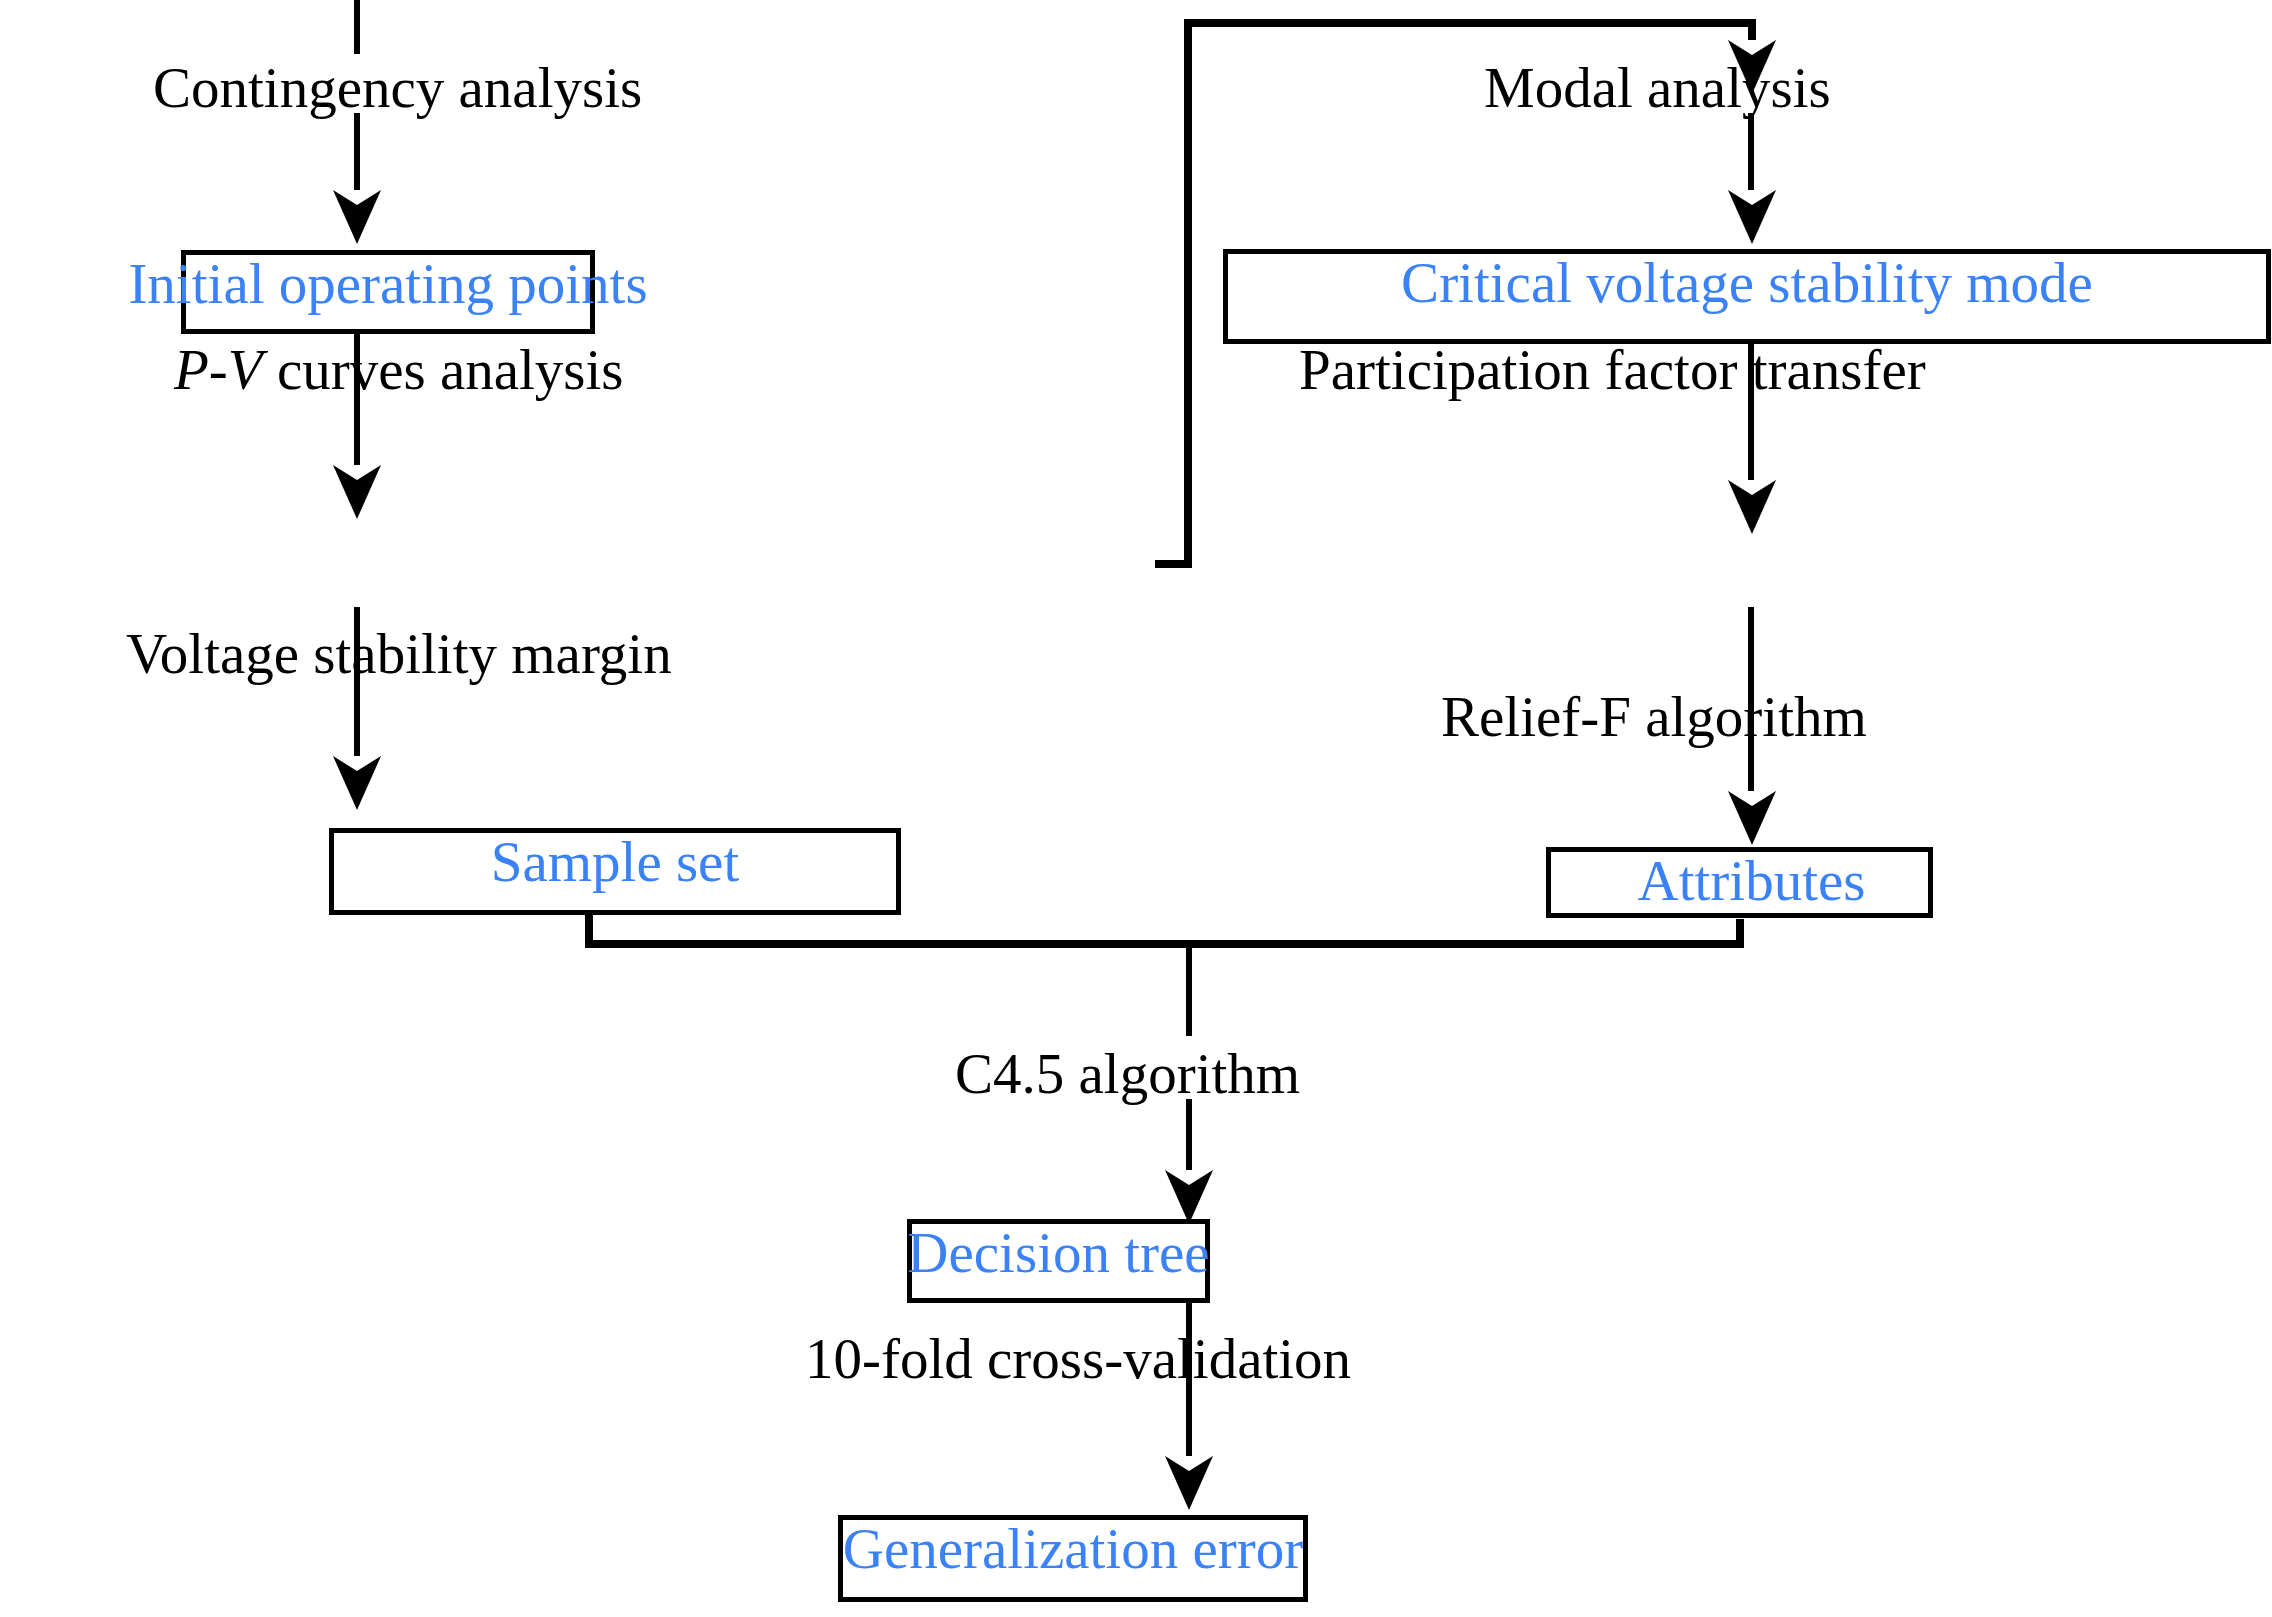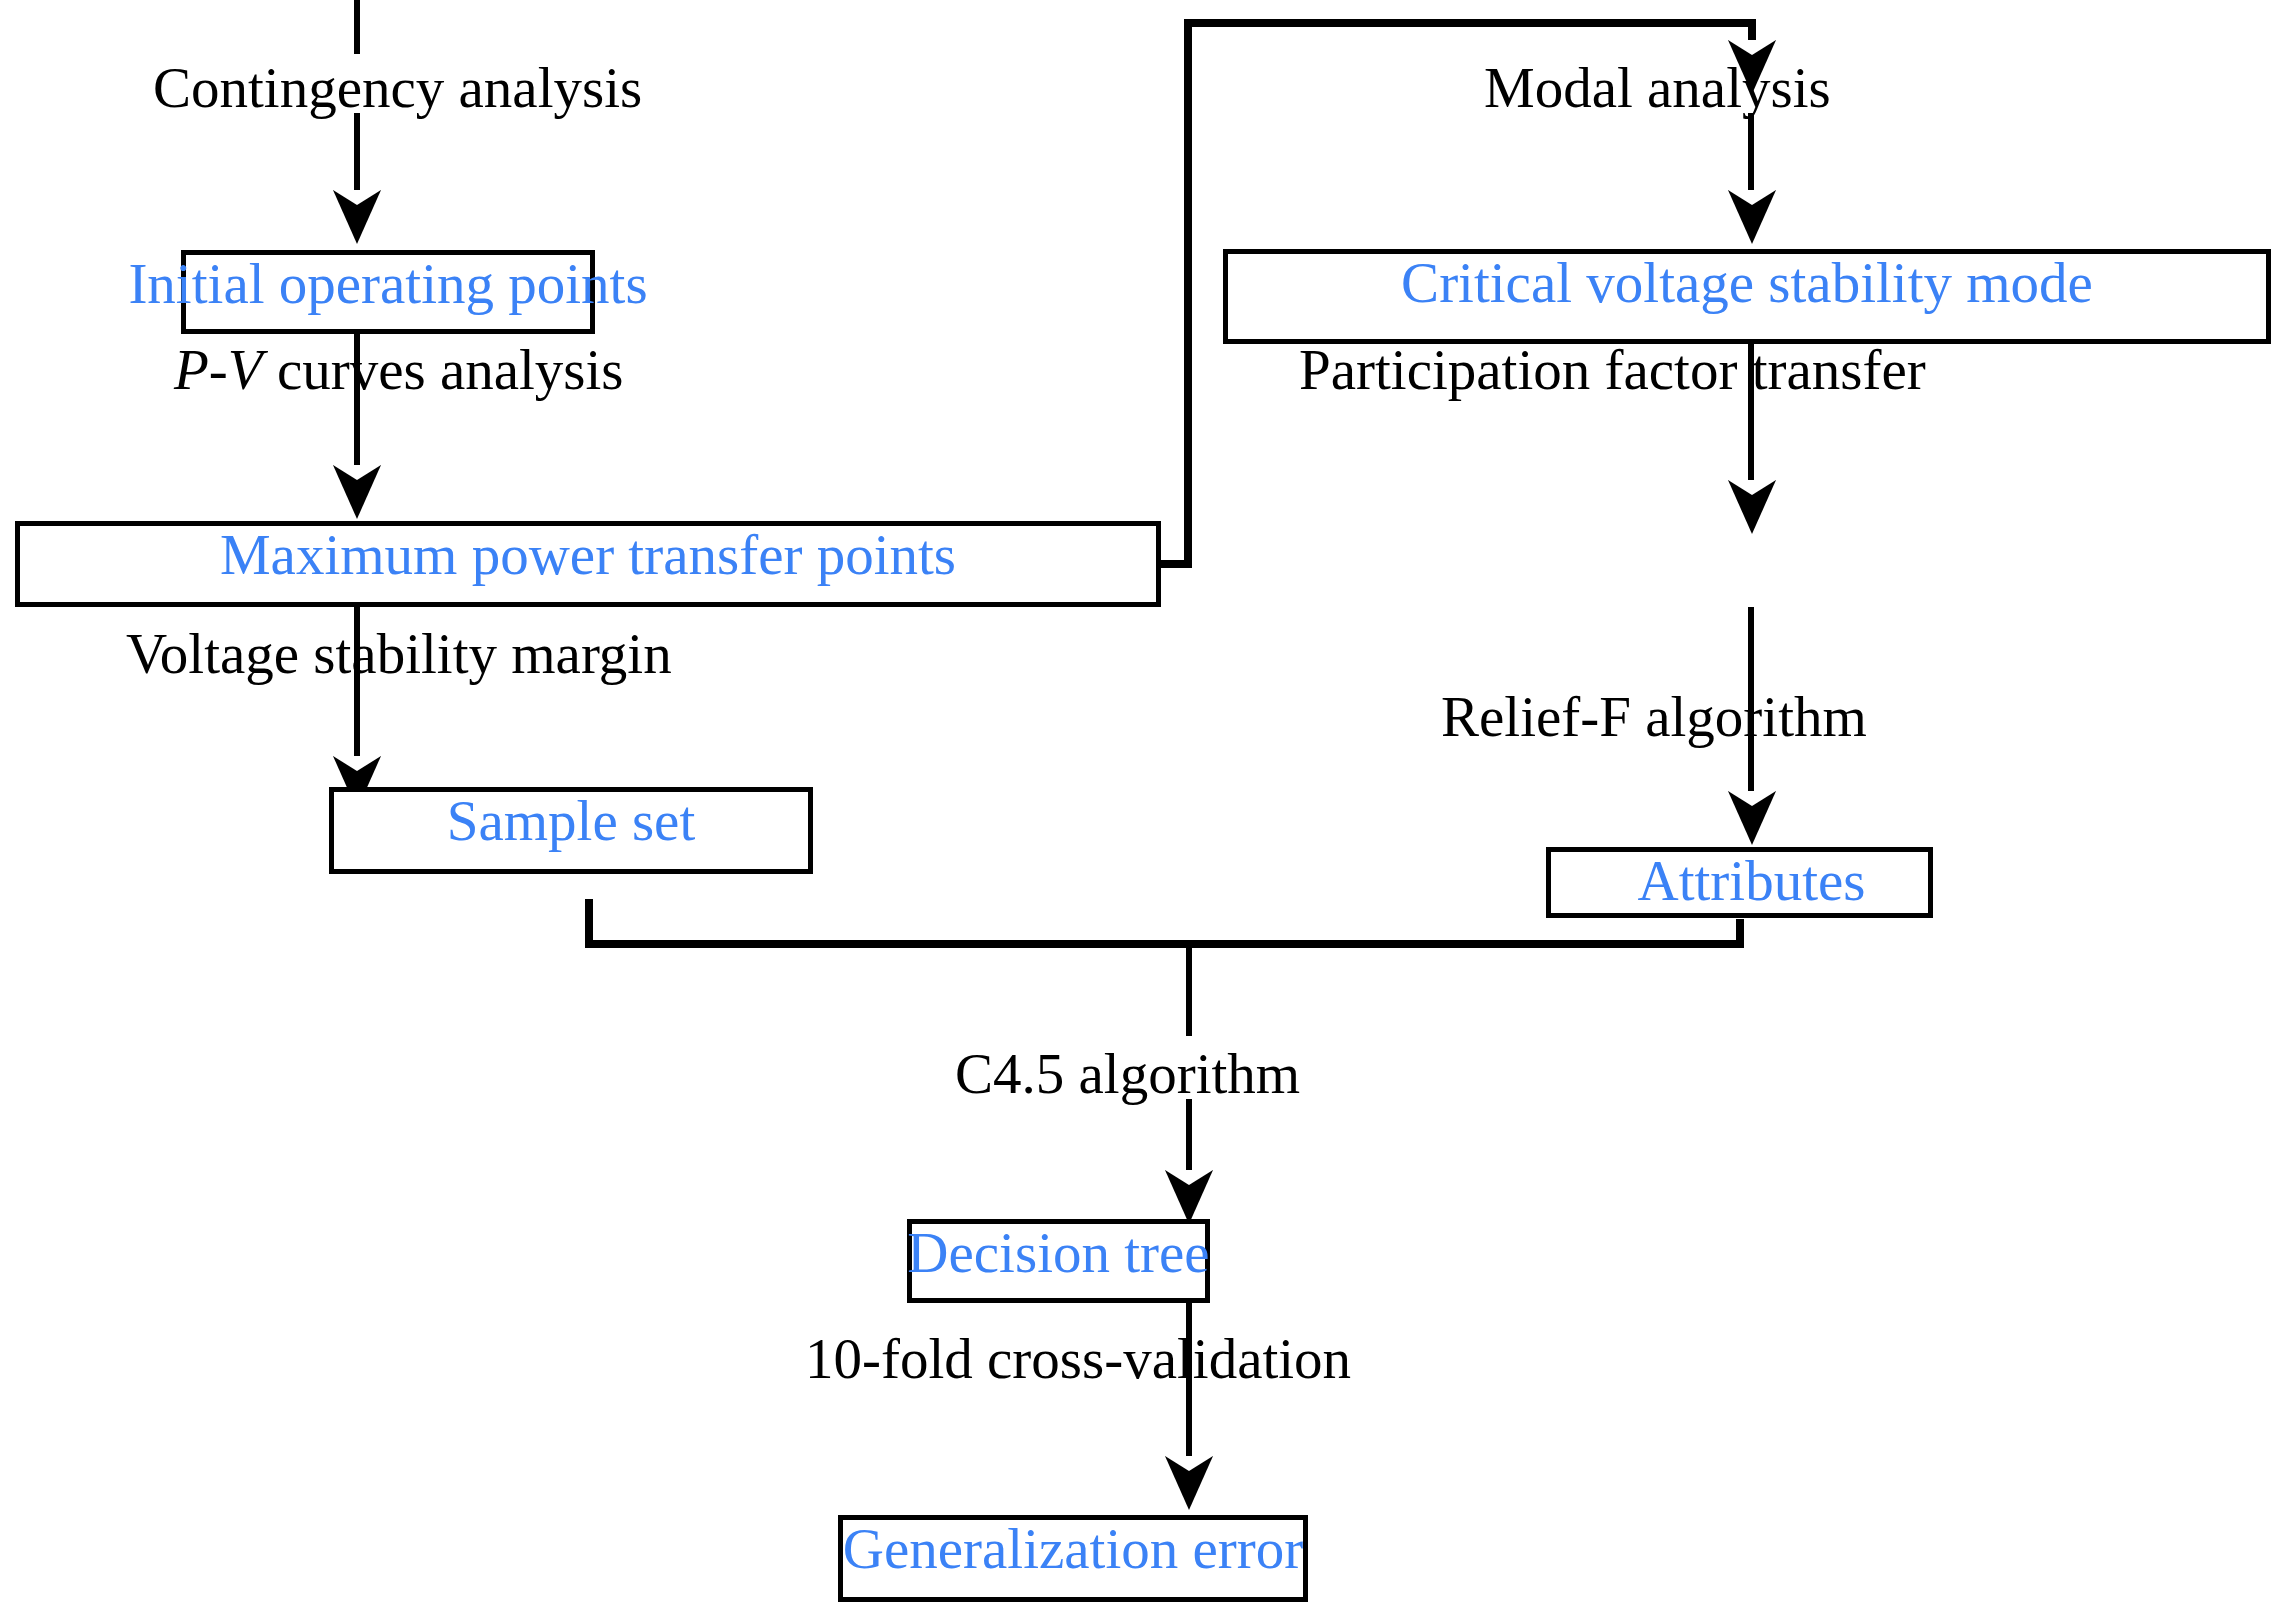--- a/index.html
+++ b/index.html
@@ -90,38 +90,35 @@
   <div class="node" style="left:181px; top:250px; width:414px; height:84px;">
     <span class="label">Initial operating points</span>
   </div>
 
   <div class="edge-label italic-pv" style="left:174px; top:341px;"><span class="it">P-V</span><span> curves analysis</span></div>
 
   <div class="conn vline" style="left:354px; top:334px; height:138px;"></div>
   <div class="arrowhead" style="left:333px; top:465px;"></div>
   <div class="arrow-notch" style="left:333px; top:465px;"></div>
 
-  <div class="node" style="left:15px; top:521px; width:1146px; height:86px;">
-    <span class="label">Maximum power transfer points</span>
-  </div>
 
   <div class="conn hline thick" style="left:1155px; top:560px; width:37px;"></div>
   <div class="conn vline thick" style="left:1184px; top:19px; height:547px;"></div>
   <div class="conn hline thick" style="left:1184px; top:19px; width:570px;"></div>
   <div class="conn vline thick" style="left:1748px; top:19px; height:37px;"></div>
   <div class="arrowhead" style="left:1728px; top:40px;"></div>
   <div class="arrow-notch" style="left:1728px; top:40px;"></div>
 
   <div class="edge-label" style="left:126px; top:625px;">Voltage stability margin</div>
 
   <div class="conn vline" style="left:354px; top:607px; height:157px;"></div>
   <div class="arrowhead" style="left:333px; top:756px;"></div>
   <div class="arrow-notch" style="left:333px; top:756px;"></div>
 
-  <div class="node" style="left:329px; top:787px; width:484px; height:87px;">
+  <div class="node" style="left:329px; top:828px; width:572px; height:87px;">
     <span class="label">Sample set</span>
   </div>
 
   <div class="conn vline thick" style="left:585px; top:899px; height:49px;"></div>
 
   <div class="edge-label" style="left:1484px; top:59px;">Modal analysis</div>
 
   <div class="conn vline" style="left:1748px; top:113px; height:87px;"></div>
   <div class="arrowhead" style="left:1728px; top:190px;"></div>
   <div class="arrow-notch" style="left:1728px; top:190px;"></div>

